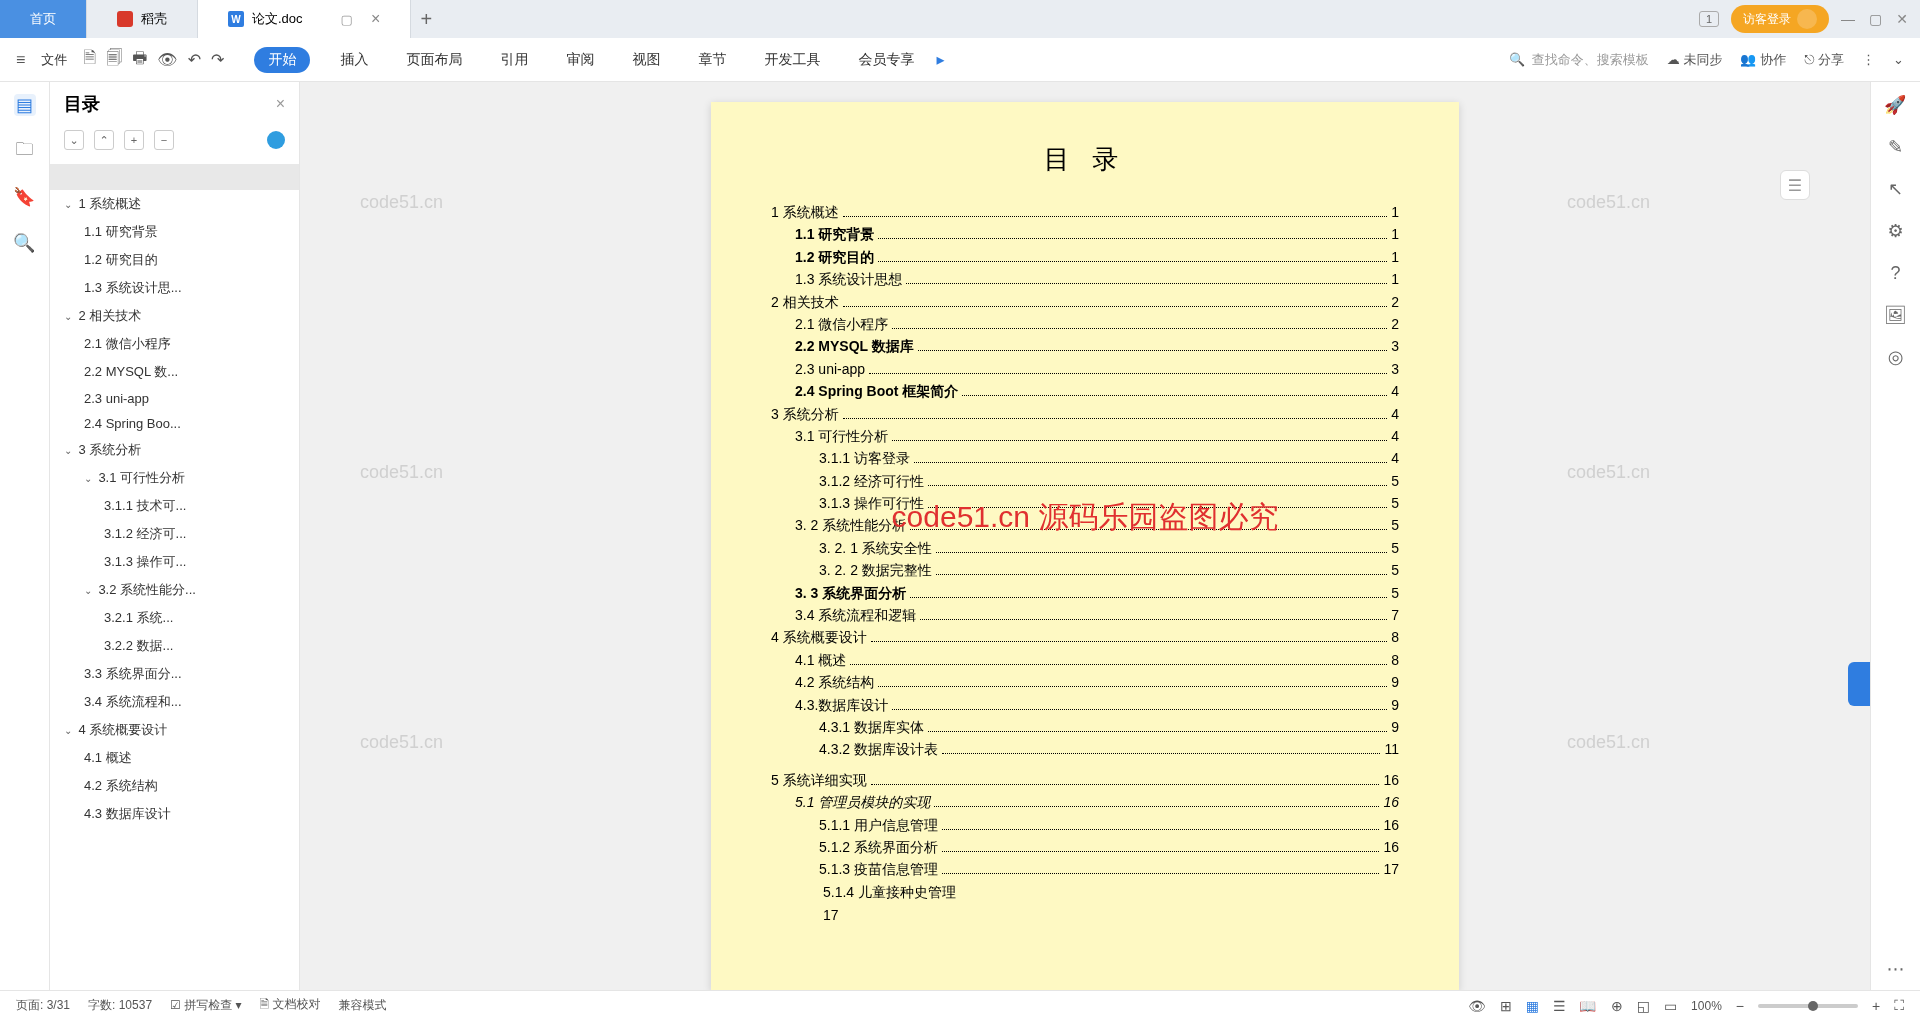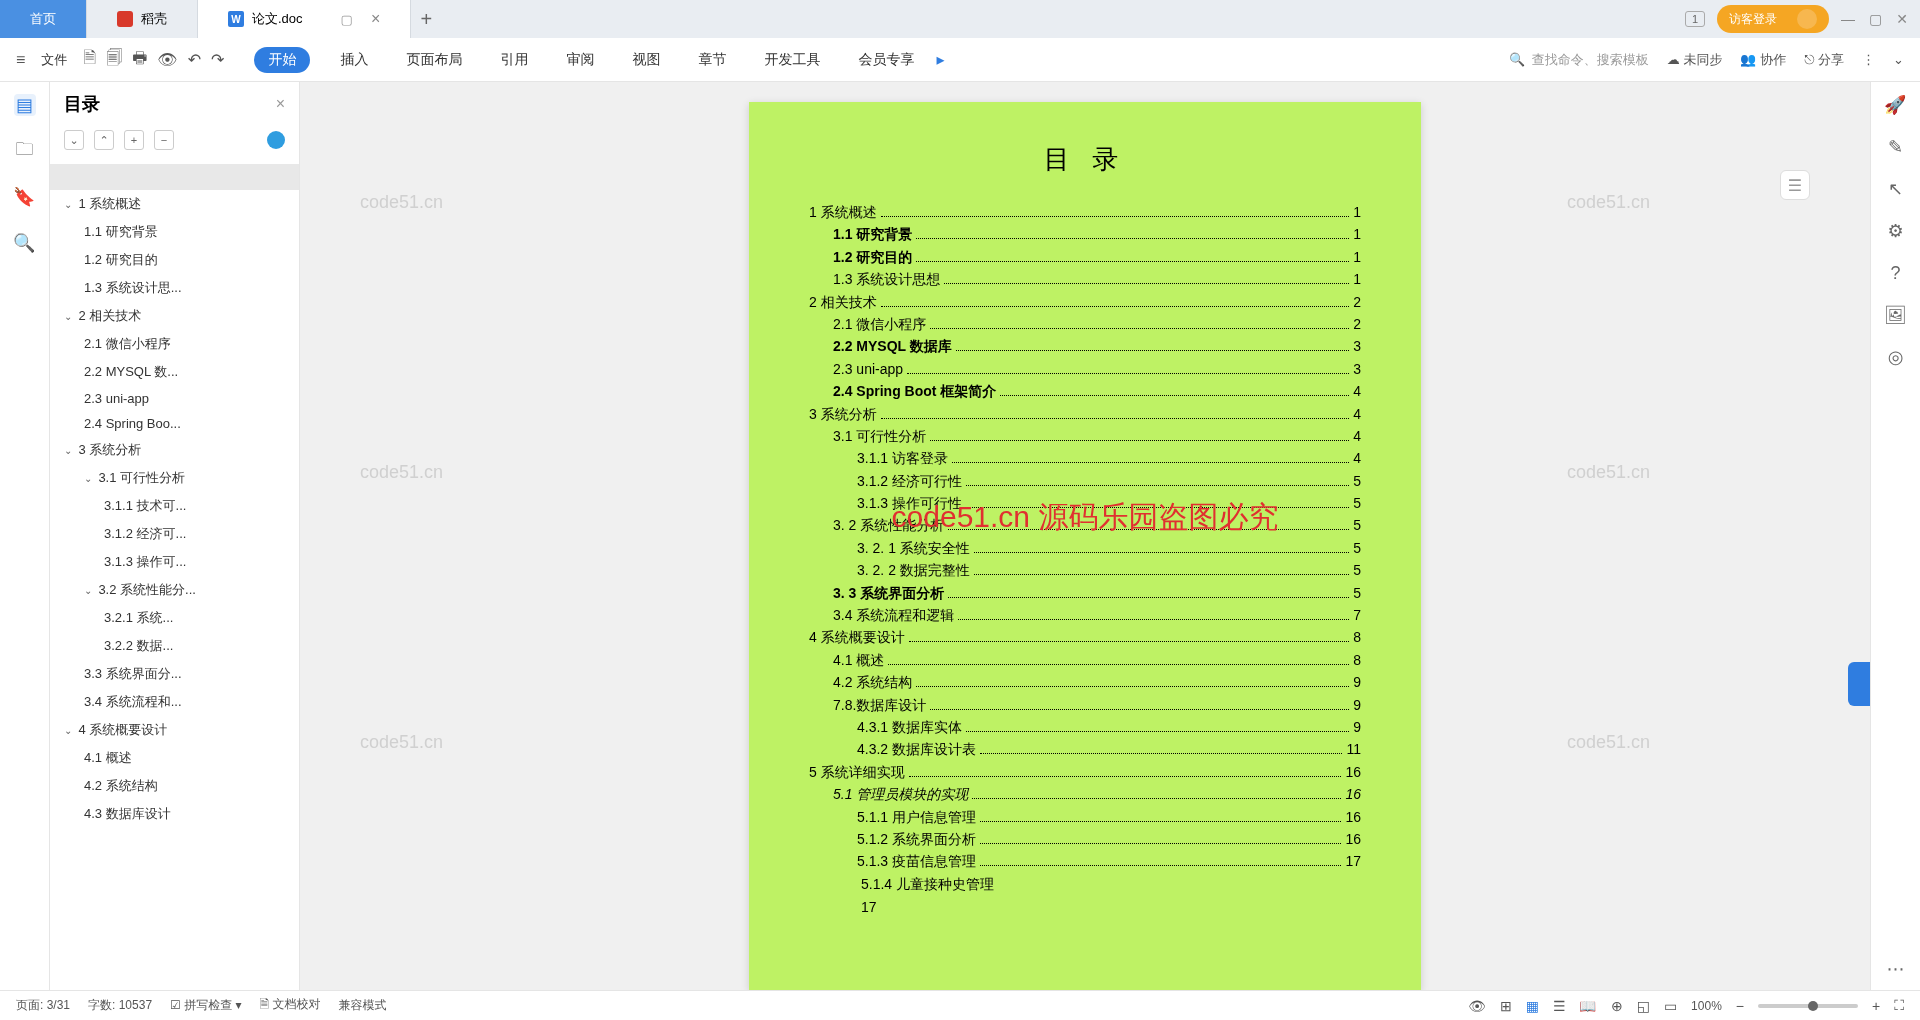--- a/index.html
+++ b/index.html
@@ -6,21 +6,21 @@
 body { width: 1920px; height: 1020px; background: #fff; overflow: hidden; display: flex; flex-direction: column; }
 .tabbar { height: 38px; background: #e9edf2; display: flex; align-items: stretch; }
 .tab { display: flex; align-items: center; padding: 0 30px; font-size: 13px; gap: 8px; border-right: 1px solid #d5dae0; cursor: pointer; }
 .tab.first { background: #4a90e2; color: #fff; }
 .tab.active { background: #fff; }
 .tab .red-icon { width: 16px; height: 16px; background: #d8392b; border-radius: 3px; }
 .tab .blue-icon { width: 16px; height: 16px; background: #2f7de0; border-radius: 2px; display: flex; align-items: center; justify-content: center; color: #fff; font-size: 10px; font-weight: bold; }
 .tab-close { margin-left: 10px; color: #888; font-size: 16px; }
 .tab-actions { display: flex; align-items: center; margin-left: auto; gap: 12px; padding-right: 12px; }
 .tab-plus { width: 30px; display: flex; align-items: center; justify-content: center; font-size: 20px; color: #666; cursor: pointer; }
-.guest-btn { background: #f5a623; color: #fff; border-radius: 14px; padding: 4px 12px; font-size: 12px; display: flex; align-items: center; gap: 20px; }
+.guest-btn { background: #f5a623; color: #fff; border-radius: 14px; padding: 4px 12px; font-size: 12px; display: flex; align-items: center; gap: 6px; }
 .avatar { width: 20px; height: 20px; background: #fff3; border-radius: 50%; }
 .win-icons { display: flex; gap: 14px; color: #888; font-size: 14px; }
 .toolbar { height: 44px; display: flex; align-items: center; padding: 0 16px; gap: 10px; border-bottom: 1px solid #e5e5e5; }
 .tb-btn { display: flex; align-items: center; gap: 4px; font-size: 13px; color: #333; padding: 4px 6px; cursor: pointer; }
 .tb-icon { font-size: 16px; color: #555; }
 .ribbon { display: flex; gap: 22px; margin-left: 20px; }
 .ribbon-item { font-size: 14px; color: #333; cursor: pointer; padding: 4px 8px; }
 .ribbon-item.active { background: #2f7de0; color: #fff; border-radius: 14px; padding: 4px 14px; }
 .toolbar-right { margin-left: auto; display: flex; align-items: center; gap: 18px; font-size: 13px; color: #555; }
 .search-box { color: #999; display: flex; align-items: center; gap: 6px; }
@@ -33,21 +33,21 @@
 .outline-title { font-size: 18px; font-weight: bold; }
 .outline-close { color: #999; font-size: 16px; cursor: pointer; }
 .outline-tools { padding: 4px 14px 10px; display: flex; gap: 10px; align-items: center; }
 .outline-tool { width: 20px; height: 20px; border: 1px solid #ccc; border-radius: 3px; display: flex; align-items: center; justify-content: center; font-size: 11px; color: #666; cursor: pointer; }
 .blue-dot { width: 18px; height: 18px; background: #2f9de0; border-radius: 50%; margin-left: auto; }
 .outline-list { flex: 1; overflow-y: auto; padding: 4px 0; }
 .outline-item { padding: 5px 14px; font-size: 13px; color: #333; cursor: pointer; white-space: nowrap; overflow: hidden; text-overflow: ellipsis; display: flex; align-items: center; }
 .outline-item.sel { background: #e8e8e8; height: 26px; }
 .outline-item .chev { margin-right: 6px; font-size: 10px; color: #666; }
 .doc-area { flex: 1; background: #f0f0f0; overflow: auto; position: relative; display: flex; justify-content: center; padding-top: 20px; }
-.page { width: 672px; background: #bef264; box-shadow: 0 2px 8px rgba(0,0,0,0.15); padding: 40px 60px; position: relative; }
+.page { width: 748px; background: #fef9c3; box-shadow: 0 2px 8px rgba(0,0,0,0.15); padding: 40px 60px; position: relative; }
 .doc-title { text-align: center; font-size: 26px; letter-spacing: 8px; margin-bottom: 24px; font-family: serif; }
 .toc-line { display: flex; align-items: baseline; font-size: 14px; font-family: serif; line-height: 1.6; }
 .toc-text { white-space: nowrap; }
 .toc-dots { flex: 1; border-bottom: 1px dotted #000; margin: 0 4px; height: 12px; }
 .toc-page { white-space: nowrap; }
 .watermark { position: absolute; color: #d0d0d0; font-size: 18px; pointer-events: none; }
 .red-wm { position: absolute; color: #e03030; font-size: 30px; font-weight: 500; pointer-events: none; left: 50%; transform: translateX(-50%); top: 395px; white-space: nowrap; }
 .right-rail { width: 50px; border-left: 1px solid #e5e5e5; display: flex; flex-direction: column; align-items: center; padding-top: 12px; gap: 20px; }
 .right-top { position: absolute; top: 88px; right: 60px; width: 30px; height: 30px; background: #fff; border: 1px solid #ddd; border-radius: 6px; display: flex; align-items: center; justify-content: center; color: #999; cursor: pointer; }
 .blue-tab { position: absolute; right: 0; top: 580px; width: 22px; height: 44px; background: #2f7de0; border-radius: 6px 0 0 6px; }
@@ -339,35 +339,35 @@
             <span class="toc-text">4.1 概述</span>
             <span class="toc-dots"></span>
             <span class="toc-page">8</span>
           </div>
           <div class="toc-line" style="padding-left: 24px;">
             <span class="toc-text">4.2 系统结构</span>
             <span class="toc-dots"></span>
             <span class="toc-page">9</span>
           </div>
           <div class="toc-line" style="padding-left: 24px;">
-            <span class="toc-text">7.8.数据库设计</span>
+            <span class="toc-text">4.3.数据库设计</span>
             <span class="toc-dots"></span>
             <span class="toc-page">9</span>
           </div>
           <div class="toc-line" style="padding-left: 48px;">
             <span class="toc-text">4.3.1 数据库实体</span>
             <span class="toc-dots"></span>
             <span class="toc-page">9</span>
           </div>
           <div class="toc-line" style="padding-left: 48px;">
             <span class="toc-text">4.3.2 数据库设计表</span>
             <span class="toc-dots"></span>
             <span class="toc-page">11</span>
           </div>
-          <div class="toc-line" style="padding-left: 0px;">
+          <div class="toc-line" style="padding-left: 0px; margin-top: 8px;">
             <span class="toc-text">5 系统详细实现</span>
             <span class="toc-dots"></span>
             <span class="toc-page">16</span>
           </div>
           <div class="toc-line" style="padding-left: 24px; font-style: italic;">
             <span class="toc-text">5.1 管理员模块的实现</span>
             <span class="toc-dots"></span>
             <span class="toc-page">16</span>
           </div>
           <div class="toc-line" style="padding-left: 48px;">

